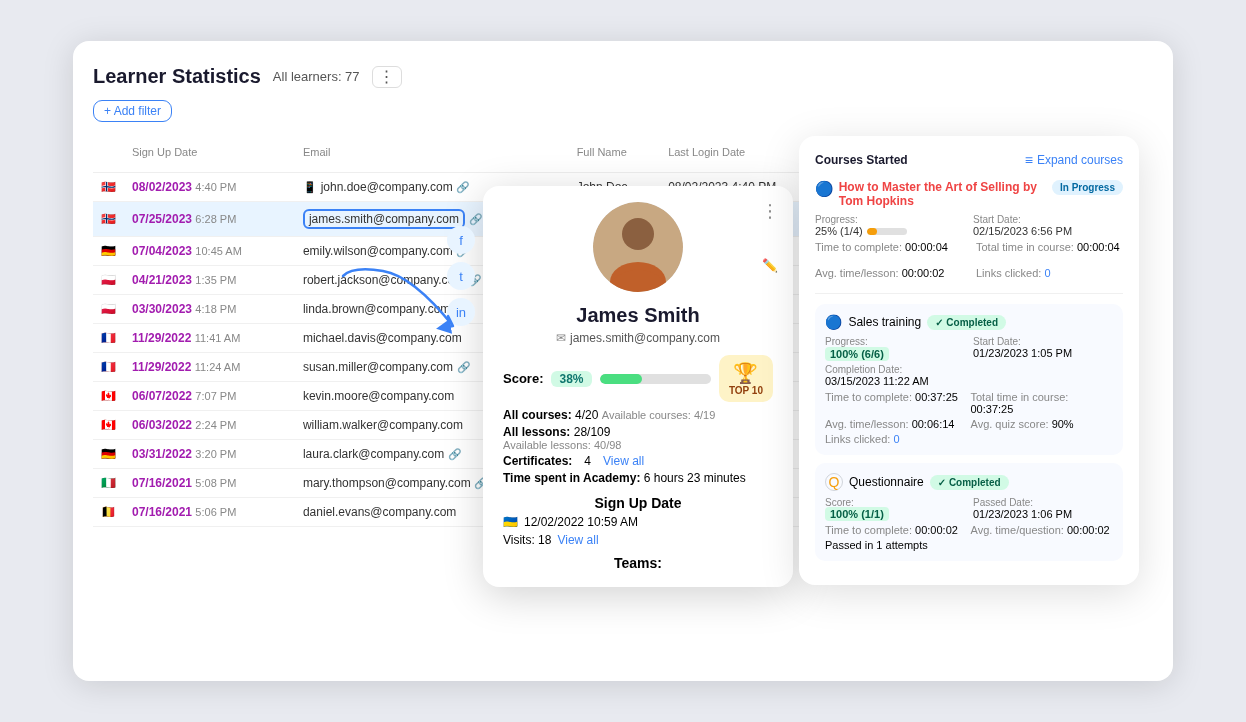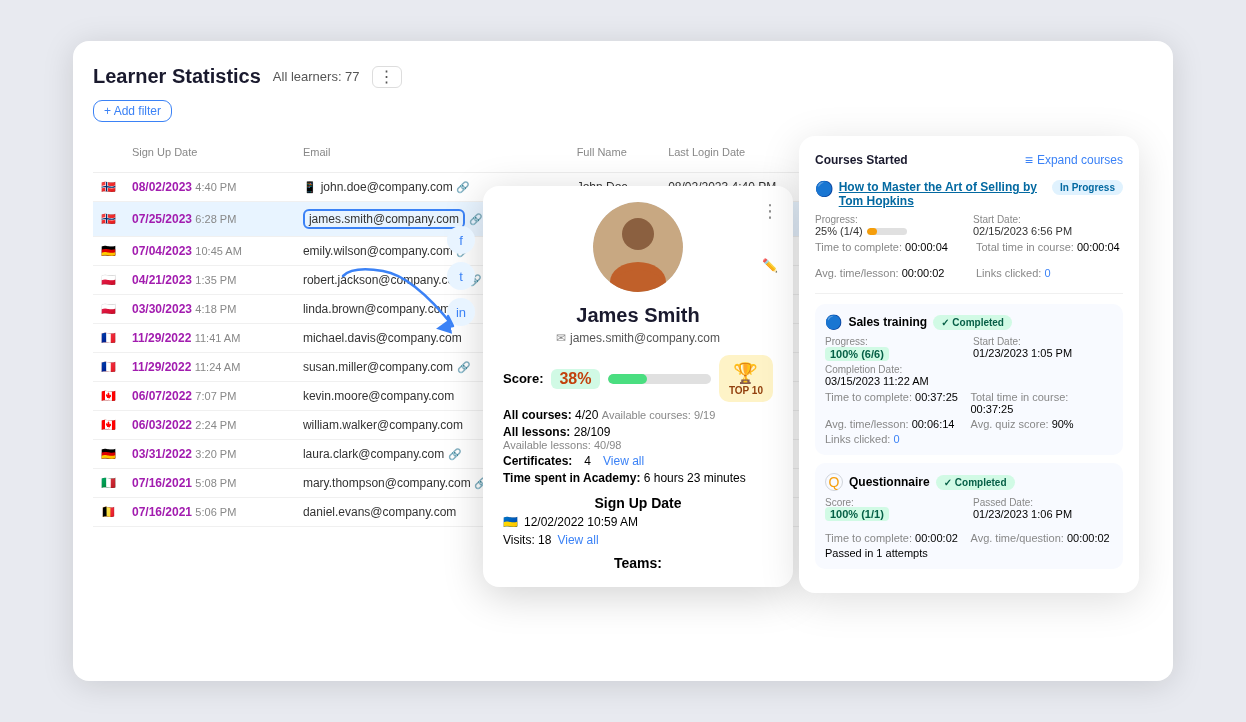--- a/index.html
+++ b/index.html
@@ -172,24 +172,24 @@
     .detail-email-row {
       display: flex; align-items: center; justify-content: center; gap: 4px;
       color: #555; font-size: 12px; margin-bottom: 10px;
     }
     .score-row {
       display: flex; align-items: center; gap: 8px; margin-bottom: 6px;
     }
     .score-label { font-weight: 700; font-size: 13px; }
     .score-badge {
       background: #d1fae5;
-      color: #c2410c;
+      color: #0f766e;
       border-radius: 6px;
       padding: 1px 8px;
-      font-size: 16px;
+      font-size: 12px;
       font-weight: 600;
     }
     .score-bar-bg {
       flex: 1; height: 10px; background: #e0e0e0; border-radius: 5px; overflow: hidden;
     }
     .score-bar-fill { height: 100%; background: #4ade80; border-radius: 5px; }
     .trophy-badge {
       background: #fef3c7;
       border-radius: 10px;
       padding: 6px 10px;
@@ -242,34 +242,34 @@
     .expand-btn {
       display: flex; align-items: center; gap: 4px;
       color: #3b82f6; font-size: 12px; cursor: pointer;
       border: none; background: none;
     }
     .course-item { margin-bottom: 14px; }
     .course-name-row {
       display: flex; align-items: flex-start; justify-content: space-between;
       margin-bottom: 6px;
     }
-    .course-name { font-size: 12px; font-weight: 600; color: #0369a1; flex: 1; text-decoration: underline; }
+    .course-name { font-size: 12px; font-weight: 600; color: #ef4444; flex: 1; }
     .status-badge {
       font-size: 10px; border-radius: 12px; padding: 2px 8px;
       font-weight: 600; white-space: nowrap;
     }
     .status-in-progress { background: #e0f2fe; color: #0369a1; }
     .status-completed { background: #d1fae5; color: #065f46; }
     .course-meta { display: grid; grid-template-columns: 1fr 1fr; gap: 4px 8px; font-size: 11px; margin-bottom: 4px; }
     .meta-label { color: #888; font-size: 10px; }
     .meta-val { color: #333; font-size: 11px; }
     .divider { border: none; border-top: 1px solid #f0f0f0; margin: 10px 0; }
     .sub-course { background: #f8faff; border-radius: 10px; padding: 10px; margin-bottom: 8px; }
     .sub-course-header { display: flex; align-items: center; gap: 6px; margin-bottom: 6px; }
-    .sub-course-name { font-size: 12px; font-weight: 700; }
+    .sub-course-name { font-size: 12px; font-weight: 400; }
     .score-highlight { background: #d1fae5; color: #065f46; border-radius: 4px; padding: 1px 5px; font-weight: 700; }
     
     .email-highlight {
       border: 2px solid #3b82f6;
       border-radius: 6px;
       padding: 1px 4px;
     }
   </style>
 </head>
 <body>
@@ -605,21 +605,21 @@
             <div class="trophy-badge">
               <span style="font-size:20px;">🏆</span>
               <span>TOP 10</span>
             </div>
           </div>
 
           <div class="detail-stats">
             <div class="stat-row">
               <span class="stat-label">All courses:</span>
               <span>4/20</span>
-              <span class="stat-sub">Available courses: 9/19</span>
+              <span class="stat-sub">Available courses: 4/19</span>
             </div>
             <div class="stat-row">
               <span class="stat-label">All lessons:</span>
               <span>28/109</span>
               <div class="stat-sub">Available lessons: 40/98</div>
             </div>
             <div class="certs-row stat-row">
               <span class="stat-label">Certificates:</span>
               <span> </span>
               <span>4</span>
@@ -734,21 +734,21 @@
         <div style="font-size:11px; display:grid; grid-template-columns:1fr 1fr; gap:3px 8px;">
           <div>
             <div class="meta-label">Score:</div>
             <span class="score-highlight">100% (1/1)</span>
           </div>
           <div>
             <div class="meta-label">Passed Date:</div>
             <div>01/23/2023 1:06 PM</div>
           </div>
         </div>
-        <div style="font-size:11px; display:grid; grid-template-columns:1fr 1fr; gap:3px; margin-top:12px;">
+        <div style="font-size:11px; display:grid; grid-template-columns:1fr 1fr; gap:3px; margin-top:4px;">
           <span><span style="color:#888;">Time to complete:</span> <span>00:00:02</span></span>
           <span><span style="color:#888;">Avg. time/question:</span> <span>00:00:02</span></span>
           <span>Passed in 1 attempts</span>
         </div>
       </div>
     </div>
   </div>
 </div>
 
 </body></html>

